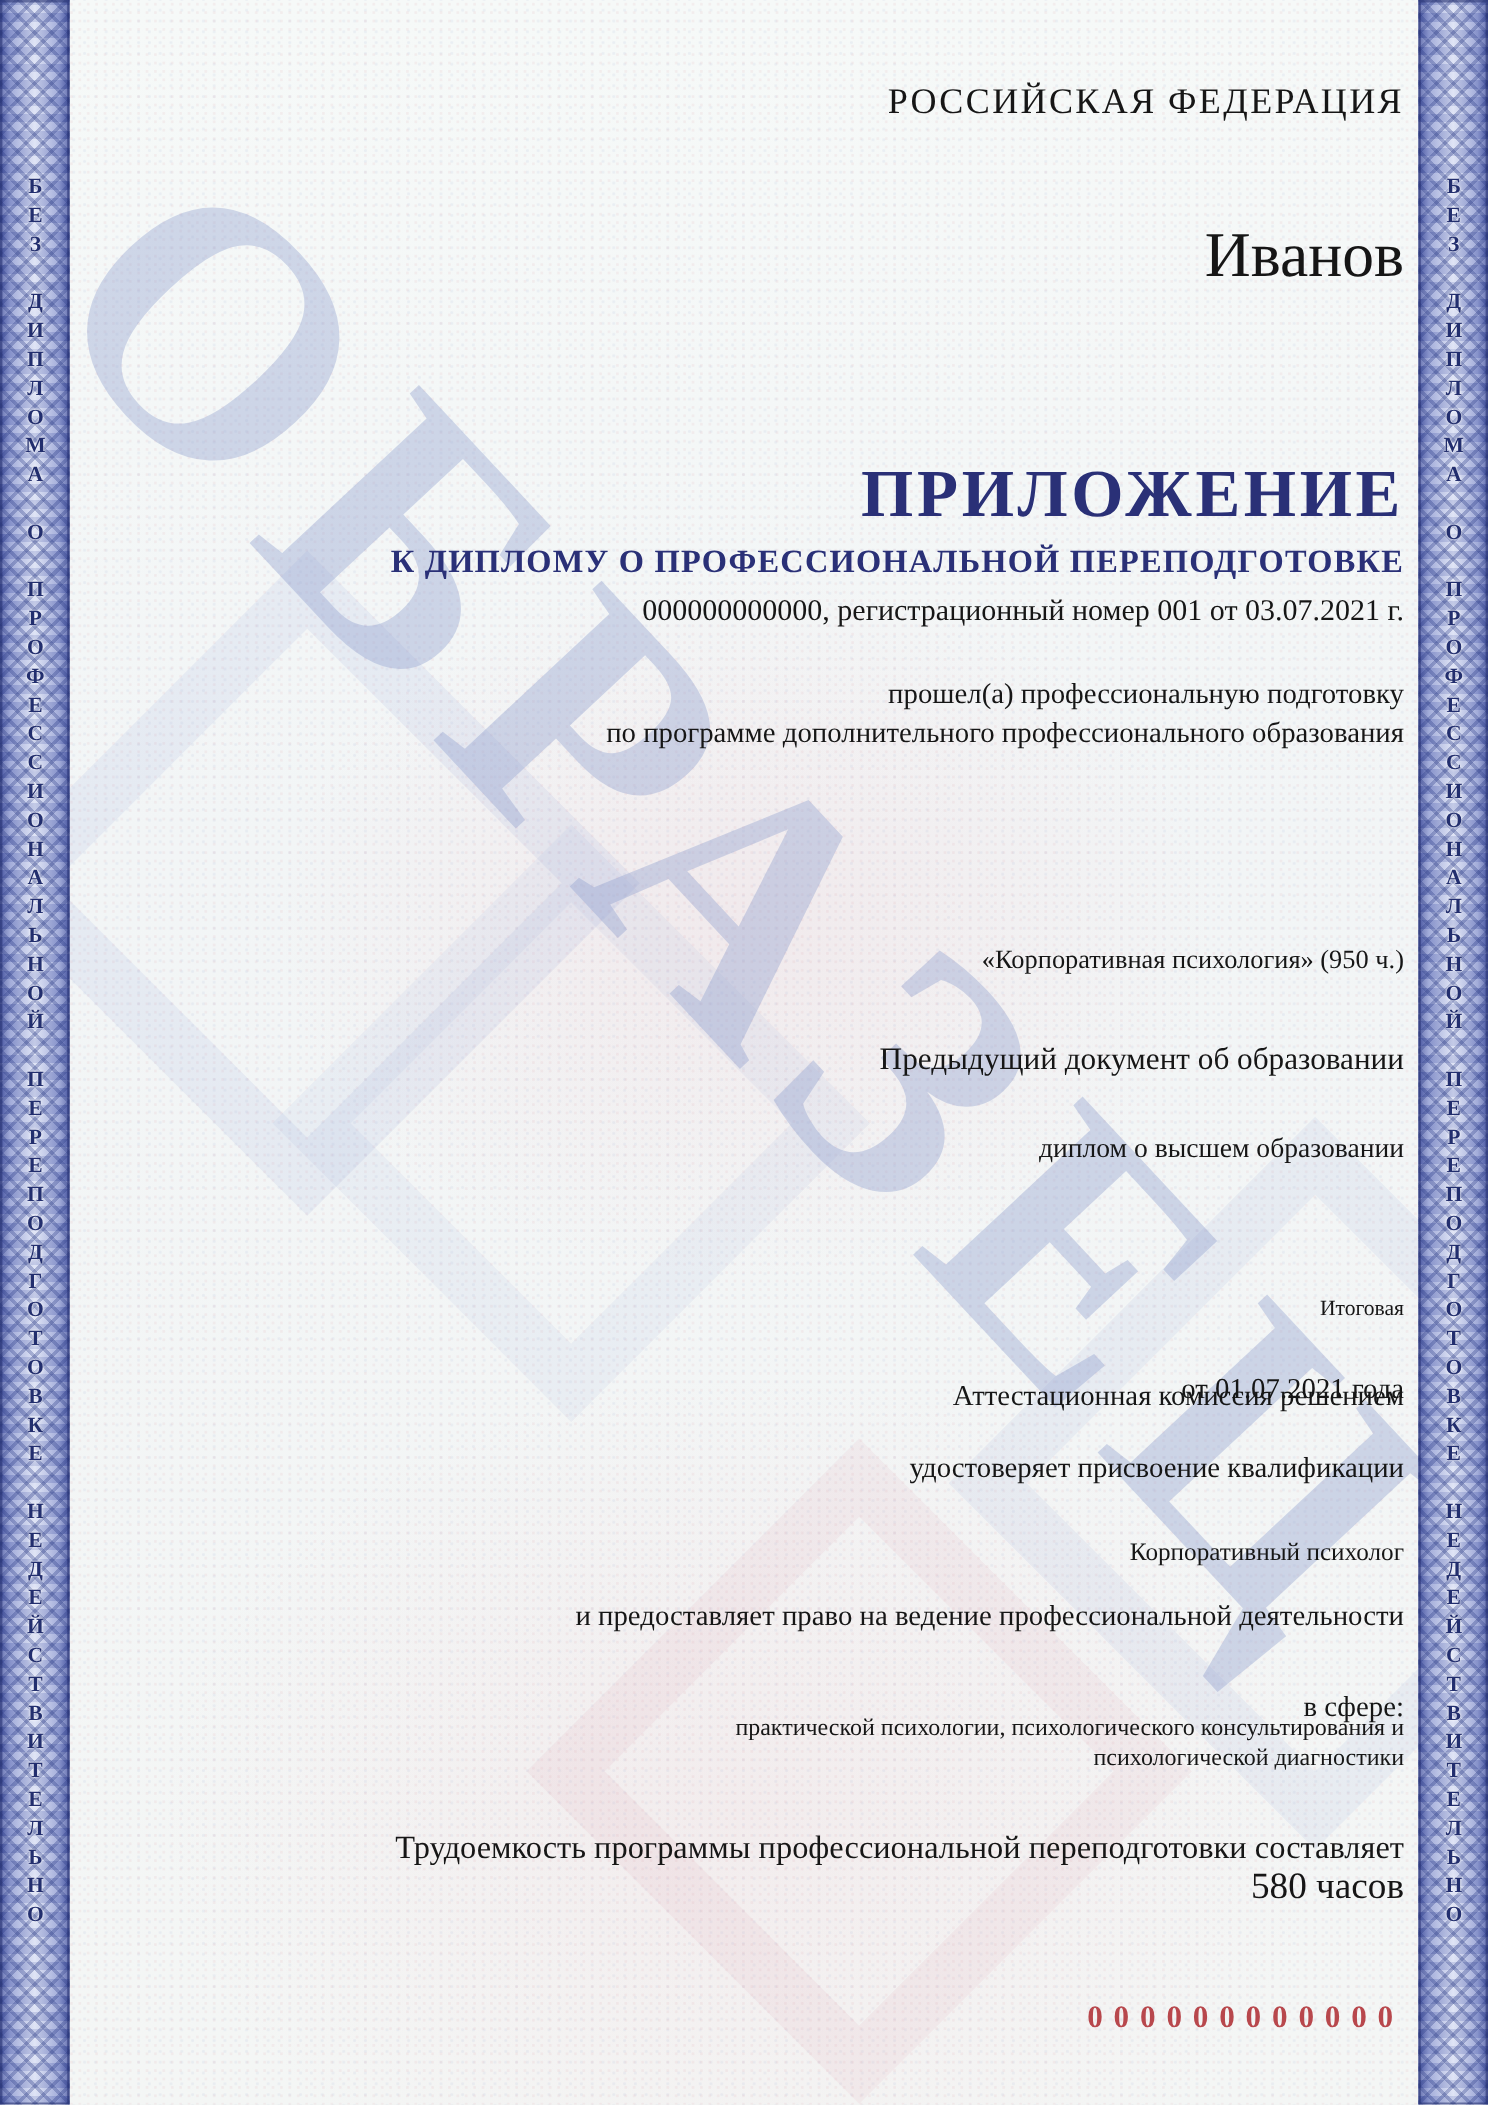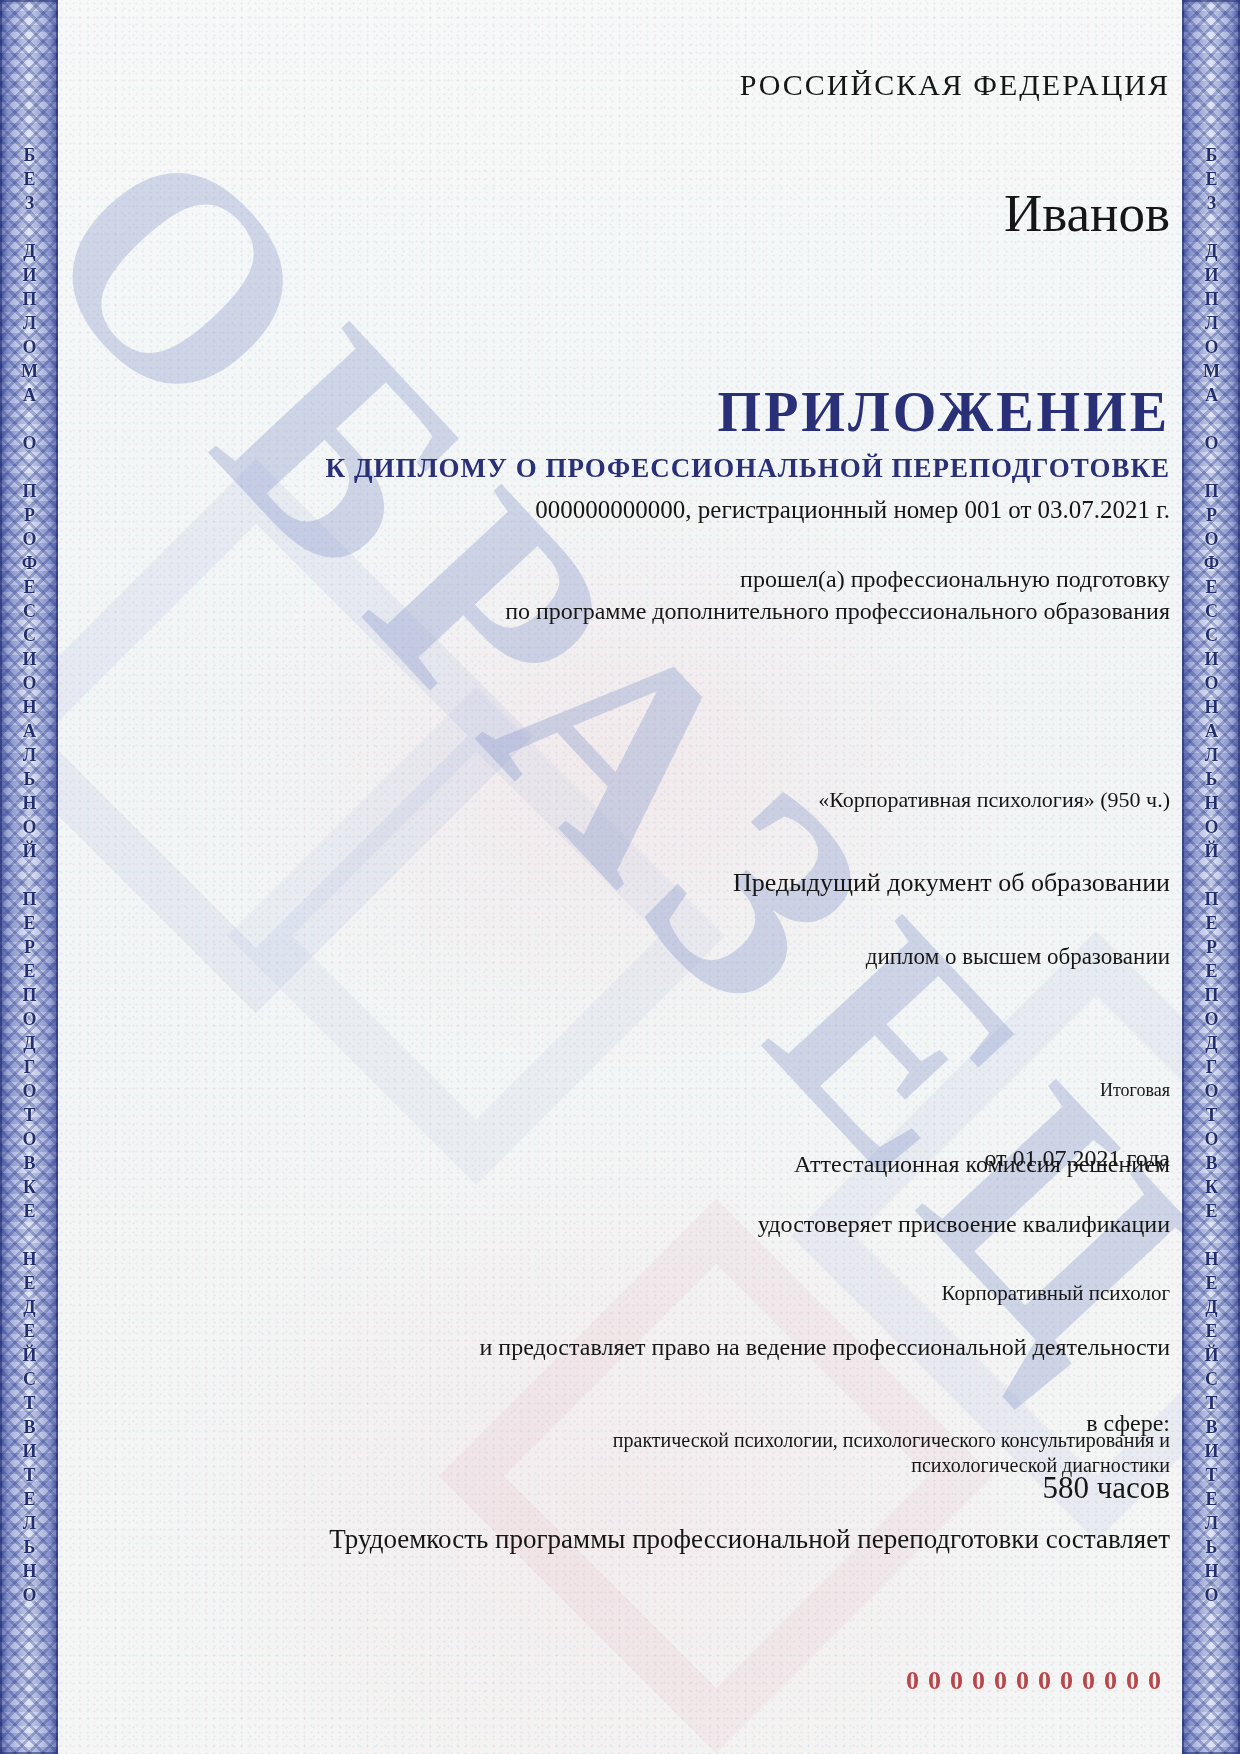--- a/index.html
+++ b/index.html
@@ -77,21 +77,21 @@
   .comm1{top:1080px;font-size:18px;}
   .comm2{top:1108px;font-size:24px;margin-top:43px;}
   .comm3{top:1145px;font-size:24px;}
   .certify{top:1211px;font-size:24px;}
   .qual{top:1281px;font-size:21px;}
   .rights1{top:1334px;font-size:24px;}
   .rights2{top:1366px;font-size:24px;margin-top:44px;}
   .sphere1{top:1429px;font-size:20px;}
   .sphere2{top:1454px;font-size:20px;}
   .workload{top:1511px;font-size:27px;margin-top:13px;}
-  .hours{top:1470px;font-size:31px;}
+  .hours{top:1554px;font-size:31px;}
   .formnum{top:1666px;font-size:26px;font-weight:bold;color:#b8474c;letter-spacing:9px;}
 </style>
 </head>
 <body>
 
 <div class="sheet">
 
   <div class="diamond d1"></div>
   <div class="diamond d2"></div>
   <div class="diamond d3"></div>

